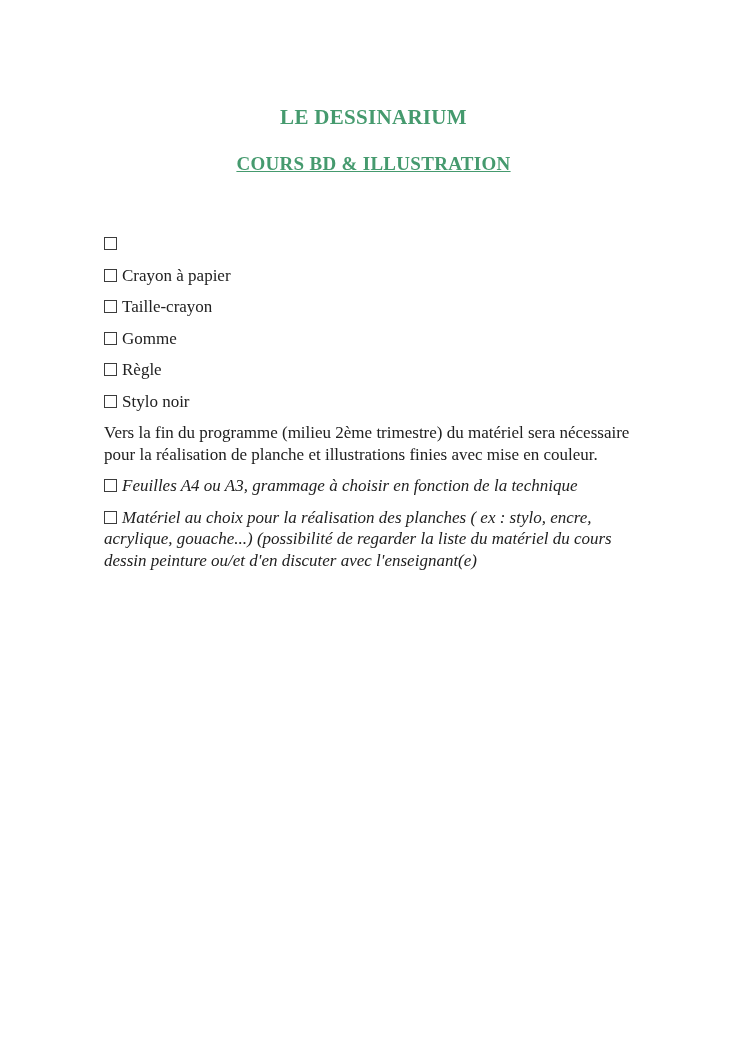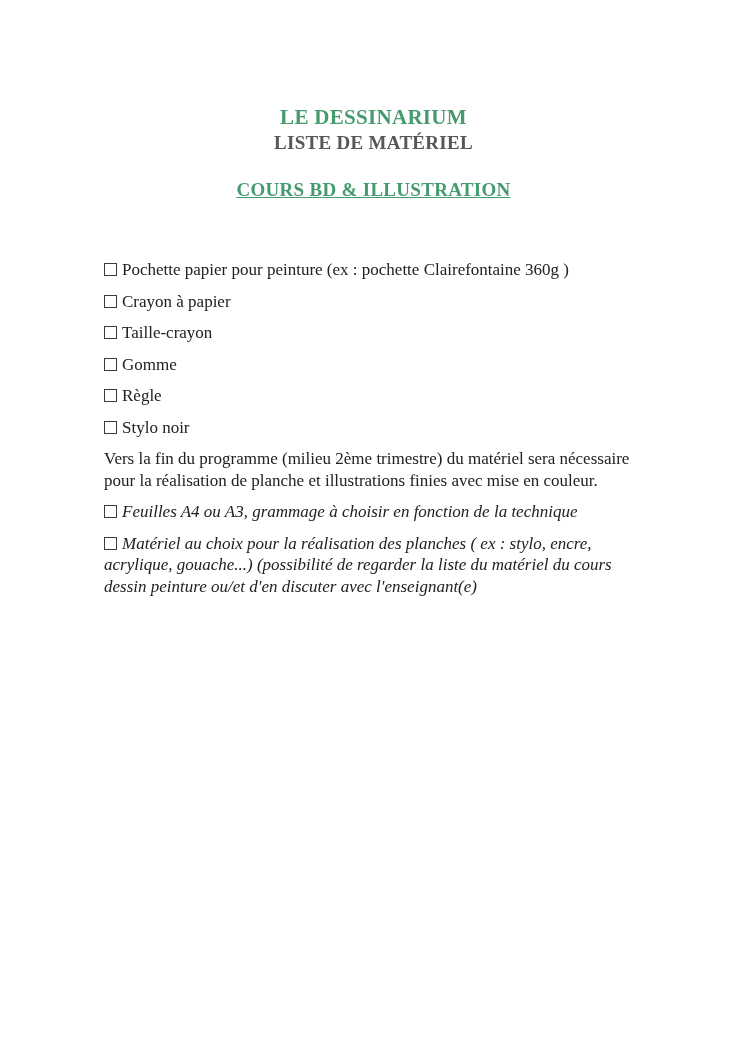--- a/index.html
+++ b/index.html
@@ -70,28 +70,27 @@
     font-style:italic;
   }
 </style>
 </head>
 <body>
 
 <div class="page">
 
   <div class="doc-header">
     <div class="doc-title">LE DESSINARIUM</div>
-    <div class="doc-subtitle">LISTE DE MATÉRIEL</div>
     <div class="section-heading">COURS BD &amp; ILLUSTRATION</div>
   </div>
 
   <div class="content">
 
     <div class="checklist">
-      <div class="check-item"><span class="checkbox"></span><span>Pochette papier pour peinture (ex : pochette Clairefontaine 360g )</span></div>
+      <div class="check-item"><span class="checkbox"></span></div>
       <div class="check-item"><span class="checkbox"></span><span>Crayon à papier</span></div>
       <div class="check-item"><span class="checkbox"></span><span>Taille-crayon</span></div>
       <div class="check-item"><span class="checkbox"></span><span>Gomme</span></div>
       <div class="check-item"><span class="checkbox"></span><span>Règle</span></div>
       <div class="check-item"><span class="checkbox"></span><span>Stylo noir</span></div>
     </div>
 
     <p class="note-paragraph">Vers la fin du programme (milieu 2ème trimestre) du matériel sera nécessaire pour la réalisation de planche et illustrations finies avec mise en couleur.</p>
 
     <div class="extra-item"><span class="checkbox"></span><span>Feuilles A4 ou A3, grammage à choisir en fonction de la technique</span></div>

